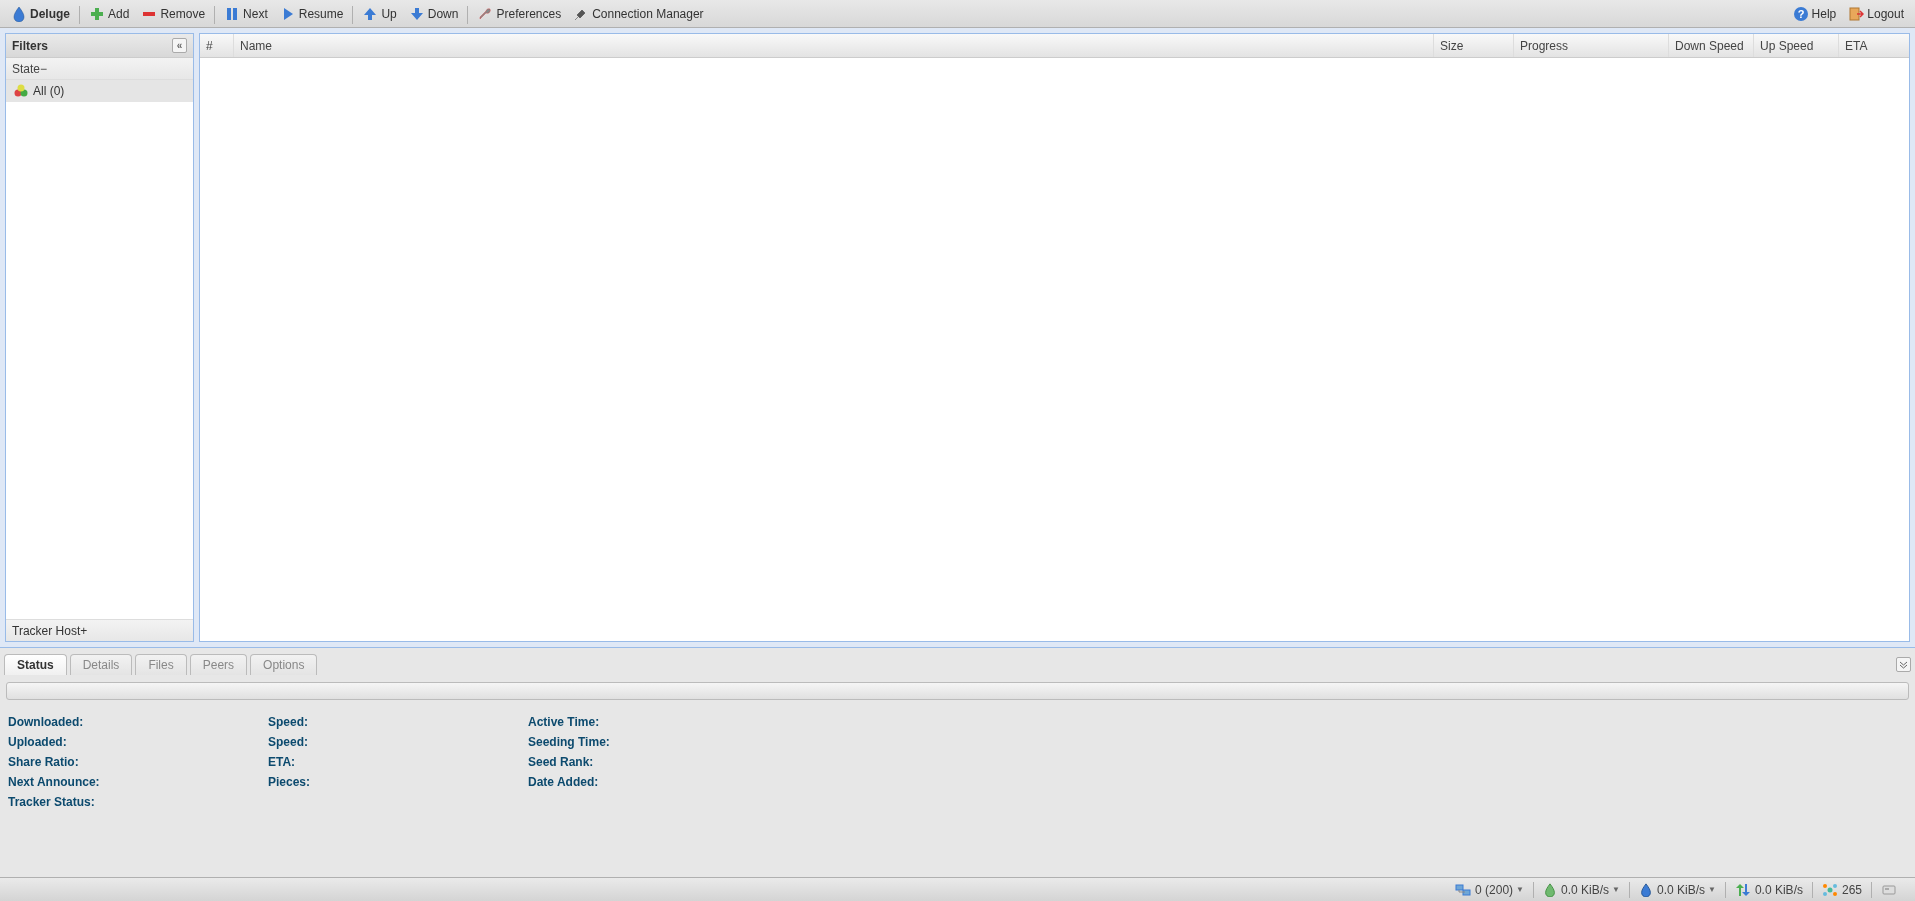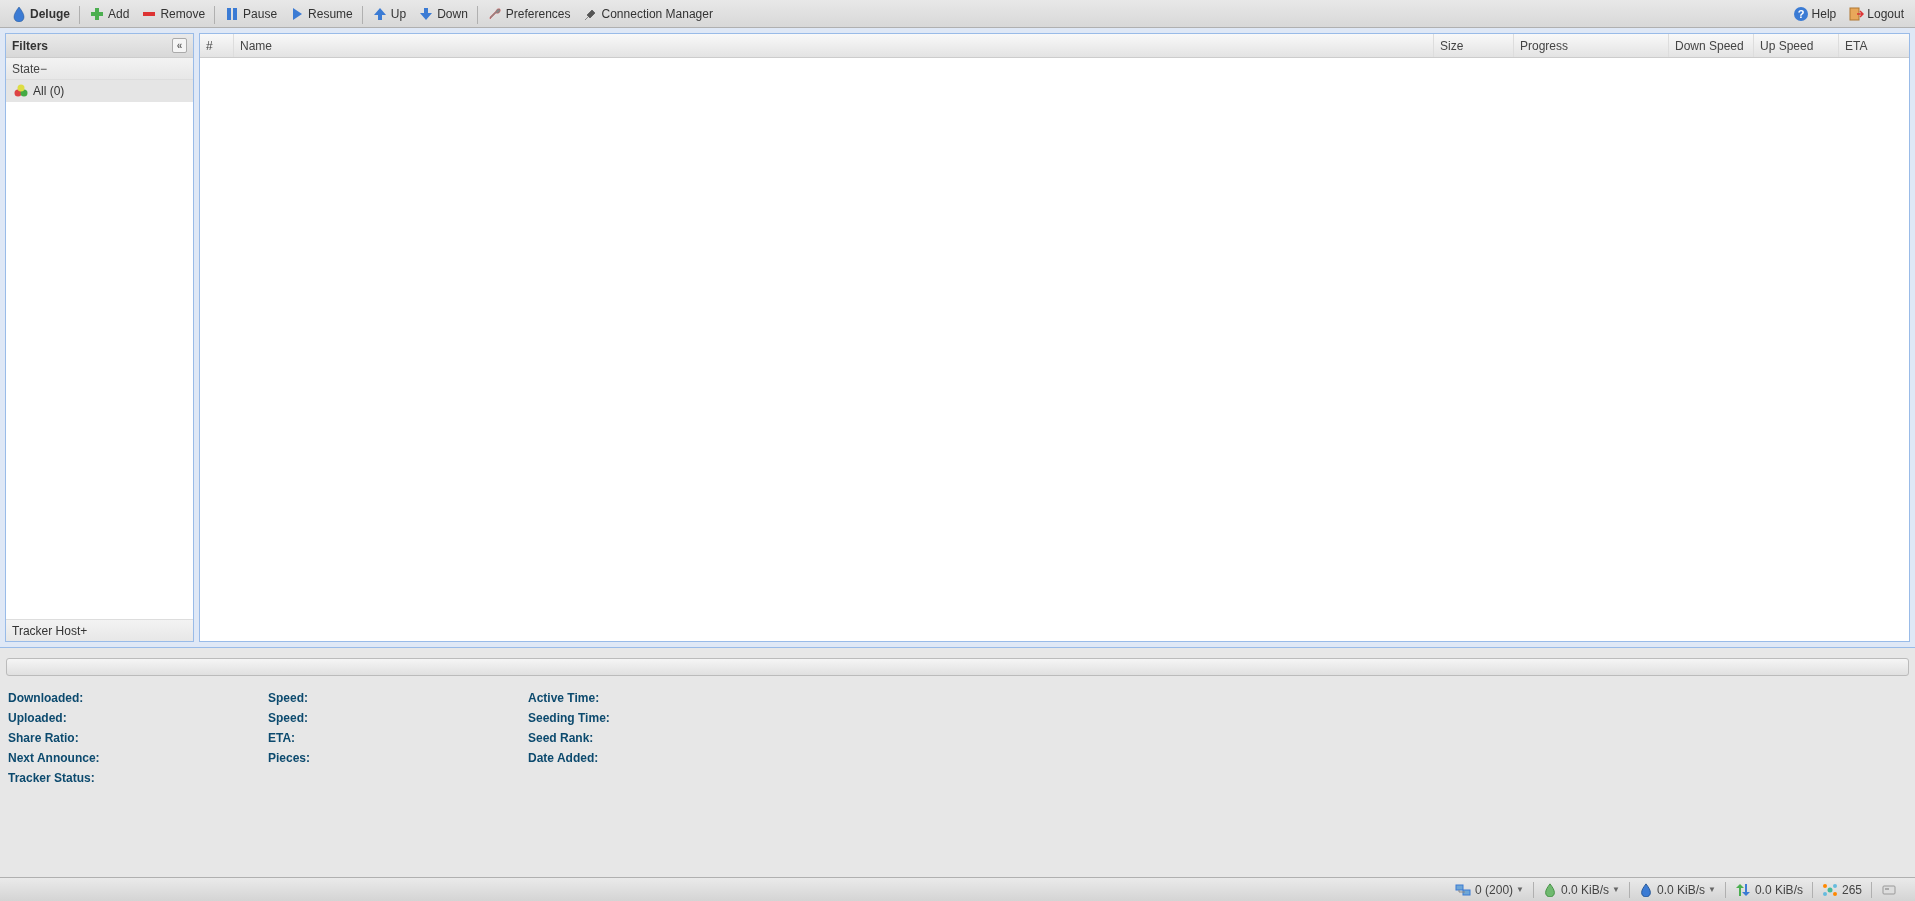--- a/index.html
+++ b/index.html
@@ -244,21 +244,21 @@
       <span>Remove</span>
     </div>
     <div class="toolbar-sep"></div>
     <div class="toolbar-item">
       <span class="icon">
         <svg width="16" height="16">
             <rect x="3" y="2" width="4" height="12" fill="#3b7bd4"></rect>
             <rect x="9" y="2" width="4" height="12" fill="#3b7bd4"></rect>
           </svg>
       </span>
-      <span>Pause</span>
+      <span>Next</span>
     </div>
     <div class="toolbar-item">
       <span class="icon">
         <svg width="16" height="16">
             <path d="M4 2 L13 8 L4 14 Z" fill="#3b7bd4"></path>
           </svg>
       </span>
       <span>Resume</span>
     </div>
     <div class="toolbar-sep"></div>
@@ -358,20 +358,33 @@
       <div class="grid-col" style="width:155px">Progress</div>
       <div class="grid-col" style="width:85px">Down Speed</div>
       <div class="grid-col" style="width:85px">Up Speed</div>
       <div class="grid-col" style="width:70px;border-right:none">ETA</div>
     </div>
     <div class="grid-body"></div>
   </div>
 </div>
 
 <div class="bottom-panel">
+  <div class="tab-strip">
+    <div class="tab active">Status</div>
+    <div class="tab">Details</div>
+    <div class="tab">Files</div>
+    <div class="tab">Peers</div>
+    <div class="tab">Options</div>
+    <span class="spacer"></span>
+    <span class="tab-tool">
+      <svg width="9" height="9">
+          <path d="M1 2 L4.5 5 L8 2 M1 5 L4.5 8 L8 5" fill="none" stroke="#666" stroke-width="1"></path>
+        </svg>
+    </span>
+  </div>
   <div class="progress-bar"></div>
   <div class="status-grid">
     <div class="status-col">
       <div class="status-row">
           <span class="status-label">Downloaded:</span>
         </div>
       <div class="status-row">
           <span class="status-label">Uploaded:</span>
         </div>
       <div class="status-row">

